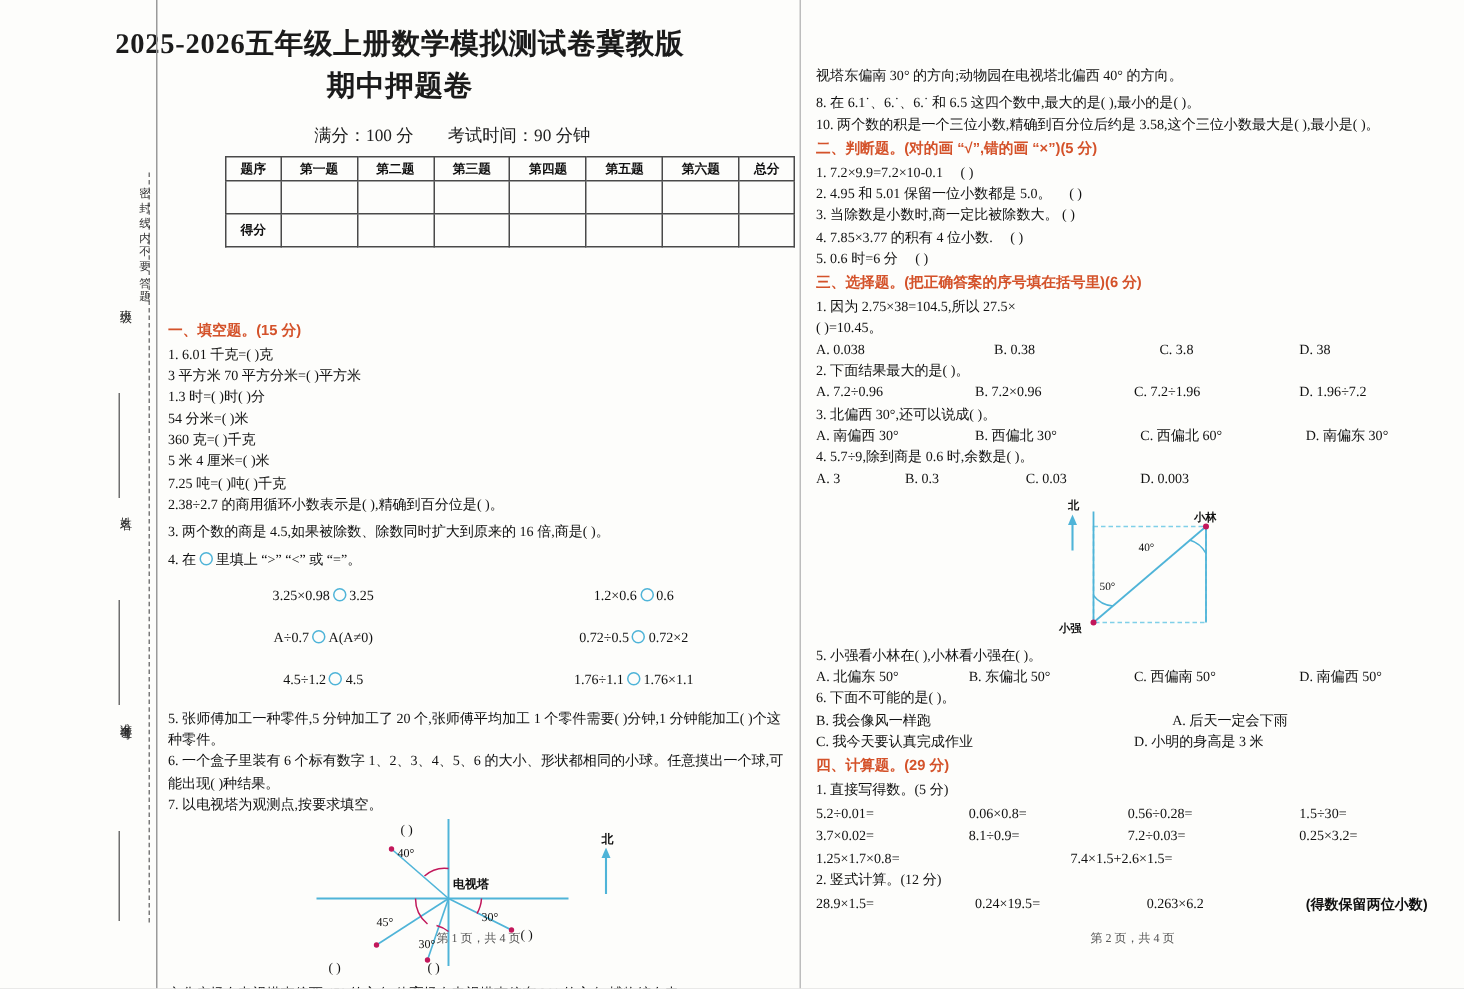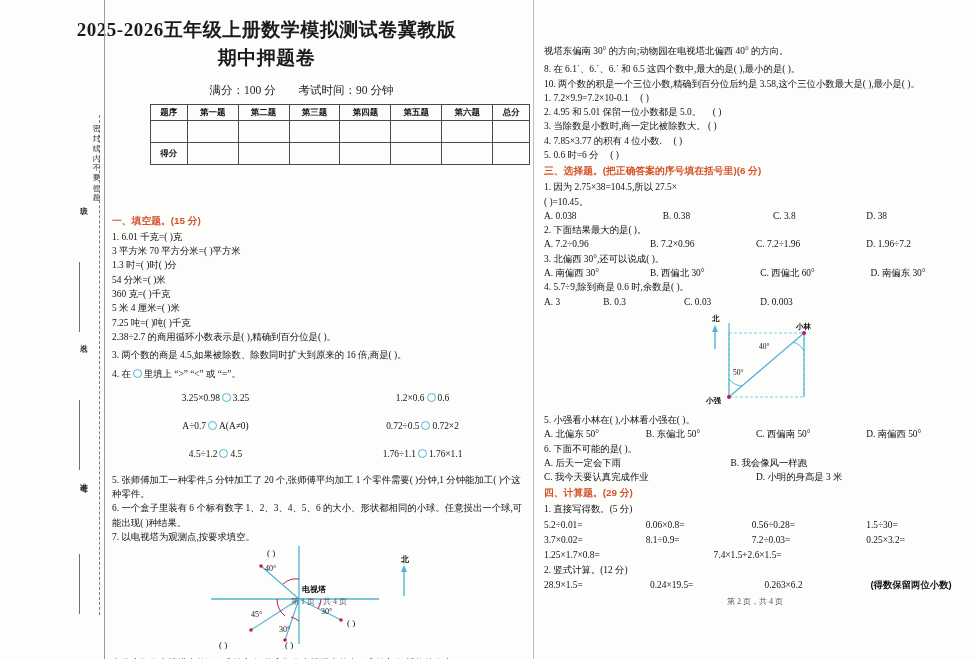--- a/index.html
+++ b/index.html
@@ -147,21 +147,21 @@
 
   .cmp-grid { display: flex; flex-wrap: wrap; margin-top: 3px; }
   .cmp-grid > div { width: 50%; margin: 7px 0; text-align: center; }
 
   .calc-row { display: flex; margin-top: 1px; }
   .calc-row > span { display: inline-block; }
 
   
   .pg-footer {
     position: absolute;
-    bottom: 52px; left: 0; right: 0;
+    bottom: 28px; left: 0; right: 0;
     text-align: center;
     font-size: 8px;
     color: #555;
   }
   .pg-footer-l { left: 105px; }
 
   
   .fig { display: block; margin: 0 auto; }
 </style>
 </head>
@@ -304,20 +304,21 @@
     <div class="pg-footer pg-footer-l">第 1 页，共 4 页</div>
   </div>
 
   <div class="page page-right">
     <div class="body-right">
 
       <div class="q">视塔东偏南 30° 的方向;动物园在电视塔北偏西 40° 的方向。</div>
       <div class="q q-sp">8. 在 6.1˙、6.˙、6.˙ 和 6.5 这四个数中,最大的是(      ),最小的是(      )。</div>
       <div class="q">10. 两个数的积是一个三位小数,精确到百分位后约是 3.58,这个三位小数最大是(      ),最小是(      )。</div>
 
+      <div class="sec-head">二、判断题。(对的画 “√”,错的画 “×”)(5 分)</div>
       <div class="q">1. 7.2×9.9=7.2×10-0.1　 (      )</div>
       <div class="q">2. 4.95 和 5.01 保留一位小数都是 5.0。　 (      )</div>
       <div class="q">3. 当除数是小数时,商一定比被除数大。 (      )</div>
       <div class="q">4. 7.85×3.77 的积有 4 位小数.　 (      )</div>
       <div class="q">5. 0.6 时=6 分　 (      )</div>
 
       <div class="sec-head">三、选择题。(把正确答案的序号填在括号里)(6 分)</div>
       <div class="q">1. 因为 2.75×38=104.5,所以 27.5×</div>
       <div class="q">(      )=10.45。</div>
       <div class="opts">
@@ -380,22 +381,22 @@
       <div class="q">5. 小强看小林在(      ),小林看小强在(      )。</div>
       <div class="opts">
         <span style="width:24%">A. 北偏东 50°</span>
         <span style="width:26%">B. 东偏北 50°</span>
         <span style="width:26%">C. 西偏南 50°</span>
         <span style="width:24%">D. 南偏西 50°</span>
       </div>
 
       <div class="q">6. 下面不可能的是(      )。</div>
       <div class="opts">
+        <span style="width:56%">B. 我会像风一样跑</span>
         <span style="width:44%">A. 后天一定会下雨</span>
-        <span style="width:56%">B. 我会像风一样跑</span>
       </div>
       <div class="opts">
         <span style="width:50%">C. 我今天要认真完成作业</span>
         <span style="width:50%">D. 小明的身高是 3 米</span>
       </div>
 
       <div class="sec-head">四、计算题。(29 分)</div>
       <div class="q">1. 直接写得数。(5 分)</div>
       <div class="calc-row">
         <span style="width:24%">5.2÷0.01=</span>

